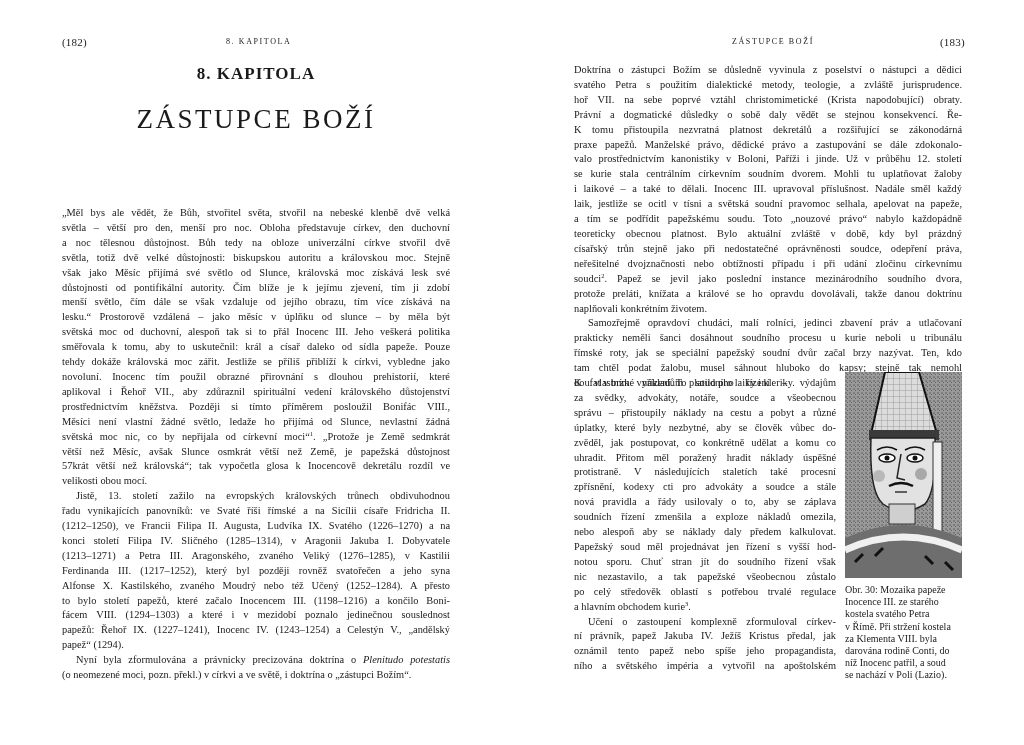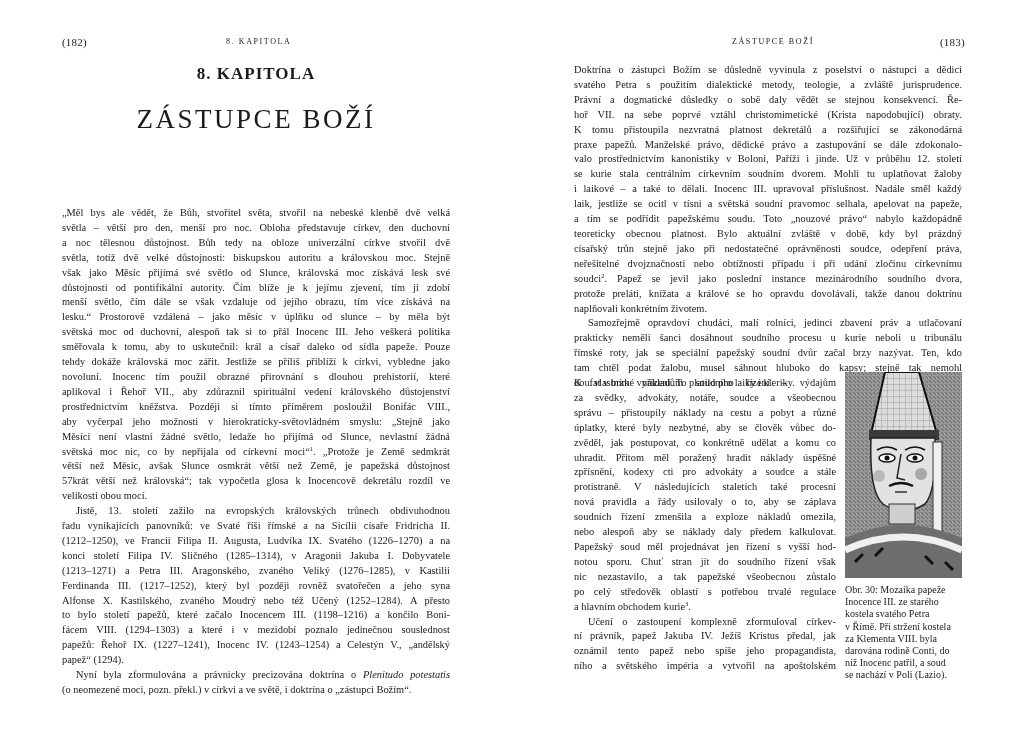--- a/index.html
+++ b/index.html
@@ -40,21 +40,20 @@
         <span class="line">však jako Měsíc přijímá své světlo od Slunce, královská moc získává lesk své</span>
         <span class="line">důstojnosti od pontifikální autority. Čím blíže je k jejímu zjevení, tím ji zdobí</span>
         <span class="line">menší světlo, čím dále se však vzdaluje od jejího obrazu, tím více získává na</span>
         <span class="line">lesku.“ Prostorově vzdálená – jako měsíc v úplňku od slunce – by měla být</span>
         <span class="line">světská moc od duchovní, alespoň tak si to přál Inocenc III. Jeho veškerá politika</span>
         <span class="line">směřovala k tomu, aby to uskutečnil: král a císař daleko od sídla papeže. Pouze</span>
         <span class="line">tehdy dokáže královská moc zářit. Jestliže se příliš přiblíží k církvi, vybledne jako</span>
         <span class="line">novoluní. Inocenc tím použil obrazné přirovnání s dlouhou prehistorií, které</span>
         <span class="line">aplikoval i Řehoř VII., aby zdůraznil spirituální vedení královského důstojenství</span>
         <span class="line">prostřednictvím kněžstva. Později si tímto příměrem posloužil Bonifác VIII.,</span>
-        <span class="line">aby vyčerpal jeho možnosti v hierokraticky-světovládném smyslu: „Stejně jako</span>
         <span class="line">Měsíci není vlastní žádné světlo, ledaže ho přijímá od Slunce, nevlastní žádná</span>
         <span class="line">světská moc nic, co by nepřijala od církevní moci“<sup>1</sup>. „Protože je Země sedmkrát</span>
         <span class="line">větší než Měsíc, avšak Slunce osmkrát větší než Země, je papežská důstojnost</span>
         <span class="line">57krát větší než královská“; tak vypočetla glosa k Inocencově dekretálu rozdíl ve</span>
         <span class="line last">velikosti obou mocí.</span>
       </div>
     <div id="lp1">
         <span class="line" style="text-indent: 14px;">Jistě, 13. století zažilo na evropských královských trůnech obdivuhodnou</span>
         <span class="line">řadu vynikajících panovníků: ve Svaté říši římské a na Sicílii císaře Fridricha II.</span>
         <span class="line">(1212–1250), ve Francii Filipa II. Augusta, Ludvíka IX. Svatého (1226–1270) a na</span>
@@ -76,22 +75,22 @@
 
 <div class="page right">
   <div class="running" style="left:220px;">ZÁSTUPCE BOŽÍ</div>
   <div class="folio" style="left:428px;">(183)</div>
 </div>
 
 <div class="body" style="left:574px; top:63px; width:388px;">
   <div id="rp0">
       <span class="line">Doktrína o zástupci Božím se důsledně vyvinula z poselství o nástupci a dědici</span>
       <span class="line">svatého Petra s použitím dialektické metody, teologie, a zvláště jurisprudence.</span>
+      <span class="line">hoř VII. na sebe poprvé vztáhl christomimetické (Krista napodobující) obraty.</span>
       <span class="line">Právní a dogmatické důsledky o sobě daly vědět se stejnou konsekvencí. Ře-</span>
-      <span class="line">hoř VII. na sebe poprvé vztáhl christomimetické (Krista napodobující) obraty.</span>
       <span class="line">K tomu přistoupila nezvratná platnost dekretálů a rozšiřující se zákonodárná</span>
       <span class="line">praxe papežů. Manželské právo, dědické právo a zastupování se dále zdokonalo-</span>
       <span class="line">valo prostřednictvím kanonistiky v Boloni, Paříži i jinde. Už v průběhu 12. století</span>
       <span class="line">se kurie stala centrálním církevním soudním dvorem. Mohli tu uplatňovat žaloby</span>
       <span class="line">i laikové – a také to dělali. Inocenc III. upravoval příslušnost. Nadále směl každý</span>
       <span class="line">laik, jestliže se ocitl v tísni a světská soudní pravomoc selhala, apelovat na papeže,</span>
       <span class="line">a tím se podřídit papežskému soudu. Toto „nouzové právo“ nabylo každopádně</span>
       <span class="line">teoreticky obecnou platnost. Bylo aktuální zvláště v době, kdy byl prázdný</span>
       <span class="line">císařský trůn stejně jako při nedostatečné oprávněnosti soudce, odepření práva,</span>
       <span class="line">neřešitelné dvojznačnosti nebo obtížnosti případu i při udání zločinu církevnímu</span>
@@ -109,22 +108,22 @@
 </div>
 
 <div class="body" style="left:574px; top:376px; width:262px;font-family:Liberation Serif, serif;">
   <div id="rp1b">
       <span class="line">K vlastním nákladům soudního řízení – výdajům</span>
       <span class="line">za svědky, advokáty, notáře, soudce a všeobecnou</span>
       <span class="line">správu – přistoupily náklady na cestu a pobyt a různé</span>
       <span class="line">úplatky, které byly nezbytné, aby se člověk vůbec do-</span>
       <span class="line">zvěděl, jak postupovat, co konkrétně udělat a komu co</span>
       <span class="line">uhradit. Přitom měl poražený hradit náklady úspěšné</span>
+      <span class="line">protistraně. V následujících staletích také procesní</span>
       <span class="line">zpřísnění, kodexy cti pro advokáty a soudce a stále</span>
-      <span class="line">protistraně. V následujících staletích také procesní</span>
       <span class="line">nová pravidla a řády usilovaly o to, aby se záplava</span>
       <span class="line">soudních řízení zmenšila a exploze nákladů omezila,</span>
       <span class="line">nebo alespoň aby se náklady daly předem kalkulovat.</span>
       <span class="line">Papežský soud měl projednávat jen řízení s vyšší hod-</span>
       <span class="line">notou sporu. Chuť stran jít do soudního řízení však</span>
       <span class="line">nic nezastavilo, a tak papežské všeobecnou zůstalo</span>
       <span class="line">po celý středověk oblastí s potřebou trvalé regulace</span>
       <span class="line last">a hlavním obchodem kurie<sup>3</sup>.</span>
     </div>
   <div id="rp2">

